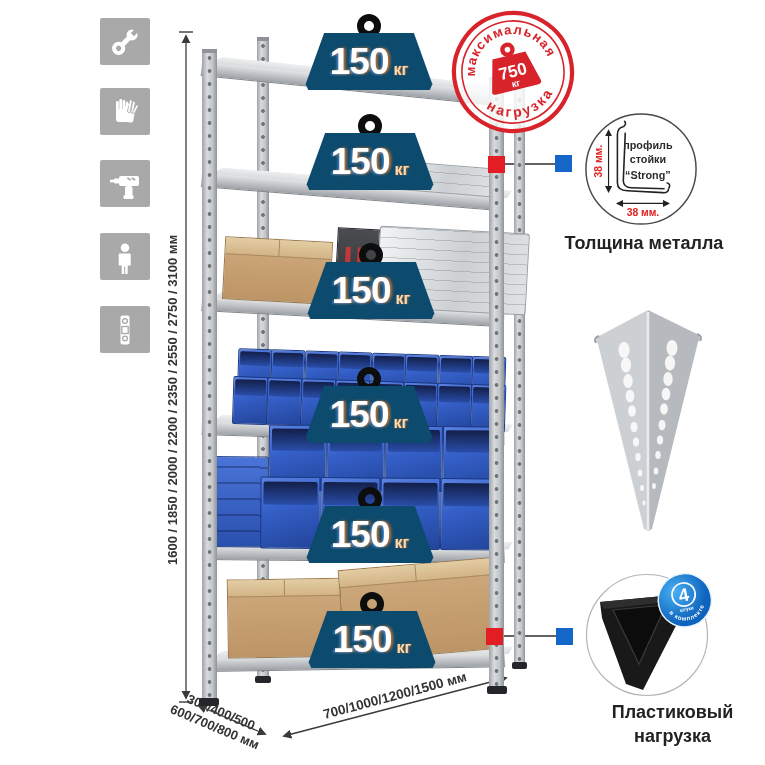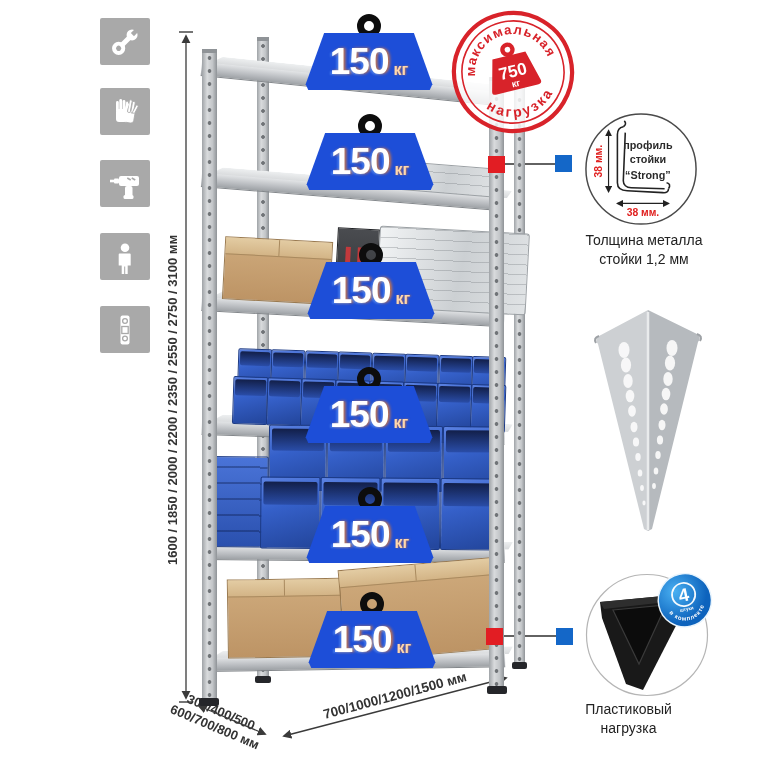--- a/index.html
+++ b/index.html
@@ -50,34 +50,34 @@
   .bin::before{content:"";position:absolute;left:4%;right:4%;top:5%;height:34%;
     background:linear-gradient(#121f49,#2a4da8);border-radius:2px;}
   .crate{position:absolute;background:
     repeating-linear-gradient(0deg,rgba(10,25,70,0) 0 14px,rgba(10,25,70,.35) 14px 16px),
     linear-gradient(#4a74d8,#2a50ae);border:1px solid #1c3a85;border-radius:2px;}
 
   
   .weight{position:absolute;width:132px;z-index:30;text-align:center;}
   .weight-ring{width:24px;height:24px;border:7px solid #0d0d0d;border-radius:50%;
     margin:0 auto -5px;box-sizing:border-box;}
-  .weight-body{height:57px;background:#1d4ed8;display:flex;align-items:center;justify-content:center;gap:5px;
+  .weight-body{height:57px;background:#0c4a6e;display:flex;align-items:center;justify-content:center;gap:5px;
     clip-path:polygon(16% 0,84% 0,98% 90%,96% 100%,4% 100%,2% 90%);}
   .weight-val{font-size:37px;font-weight:bold;color:#fff;line-height:1;letter-spacing:-1px;
     text-shadow:-2px 1px 2px rgba(110,170,255,.45),2px 0 3px rgba(255,130,30,.75);}
   .weight-unit{font-size:16px;font-weight:bold;color:#ffd8ad;margin-top:16px;
     text-shadow:1px 0 2px rgba(255,130,30,.6);}
 
   
   .marker{position:absolute;width:17px;height:17px;z-index:34;}
   .marker.red{background:#e21d23;}
   .marker.blue{background:#1467c8;}
 
   
-  .callout-caption{position:absolute;text-align:center;font-size:14px;font-weight:400;
+  .callout-caption{position:absolute;text-align:center;font-size:18px;font-weight:700;
     color:#222;line-height:1.35;}
 
   svg{display:block;}
   .layer-svg{position:absolute;left:0;top:0;z-index:4;pointer-events:none;}
 </style>
 </head>
 <body>
 
 <div class="stage">
 
@@ -331,21 +331,20 @@
       <text x="62" y="106" font-size="10.5" font-weight="bold" fill="#e0201f" text-anchor="middle">38 мм.</text>
       <g font-size="11" font-weight="600" fill="#2b2b2b" text-anchor="middle">
         <text x="67" y="38">профиль</text>
         <text x="67" y="52">стойки</text>
         <text x="67" y="68">“Strong”</text>
       </g>
     </svg>
   </div>
   <div class="callout-caption" style="left:558px;top:231px;width:172px">
     <div>Толщина металла</div>
-    <div>стойки 1,2 мм</div>
   </div>
 
   <div class="abs" style="left:591px;top:298px;z-index:20">
     <svg width="115" height="240" viewBox="0 0 115 240">
       <path d="M 57 12 L 8 38 Q 3 41 7 46 L 53 231 L 57 233 Z" fill="#cdd0d3"></path>
       <path d="M 57 12 L 106 36 Q 111 39 107 44 L 61 231 L 57 233 Z" fill="#b6babe"></path>
       <line x1="57" y1="14" x2="57" y2="232" stroke="#e9ebec" stroke-width="2.5"></line>
       <path d="M 8 38 q -6 2 -3 7" fill="none" stroke="#9da1a5" stroke-width="2"></path>
       <path d="M 106 36 q 6 2 3 7" fill="none" stroke="#9da1a5" stroke-width="2"></path>
       <g fill="#fafafa" opacity="0.95">
@@ -395,18 +394,18 @@
       </defs>
       <circle cx="29" cy="29" r="27.5" fill="url(#bgrad)" stroke="#e8f4fd" stroke-width="1.5"></circle>
       <circle cx="29" cy="23" r="12" fill="none" stroke="rgba(255,255,255,0.95)" stroke-width="1.8"></circle>
       <text x="29" y="30" font-size="19" font-weight="bold" fill="#fff" text-anchor="middle">4</text>
       <text x="29" y="40" font-size="4.8" font-weight="bold" fill="#fff" text-anchor="middle">штуки</text>
       <text font-size="6.2" font-weight="bold" fill="#fff" letter-spacing="0.8" text-anchor="middle">
         <textPath href="#badgeArc" startOffset="50%">в комплекте</textPath>
       </text>
     </svg>
   </div>
-  <div class="callout-caption" style="left:546px;top:700px;width:165px">
+  <div class="callout-caption" style="left:590px;top:700px;width:165px">
     <div>Пластиковый</div>
     <div>нагрузка</div>
   </div>
 
 </div>
 
 </body></html>

